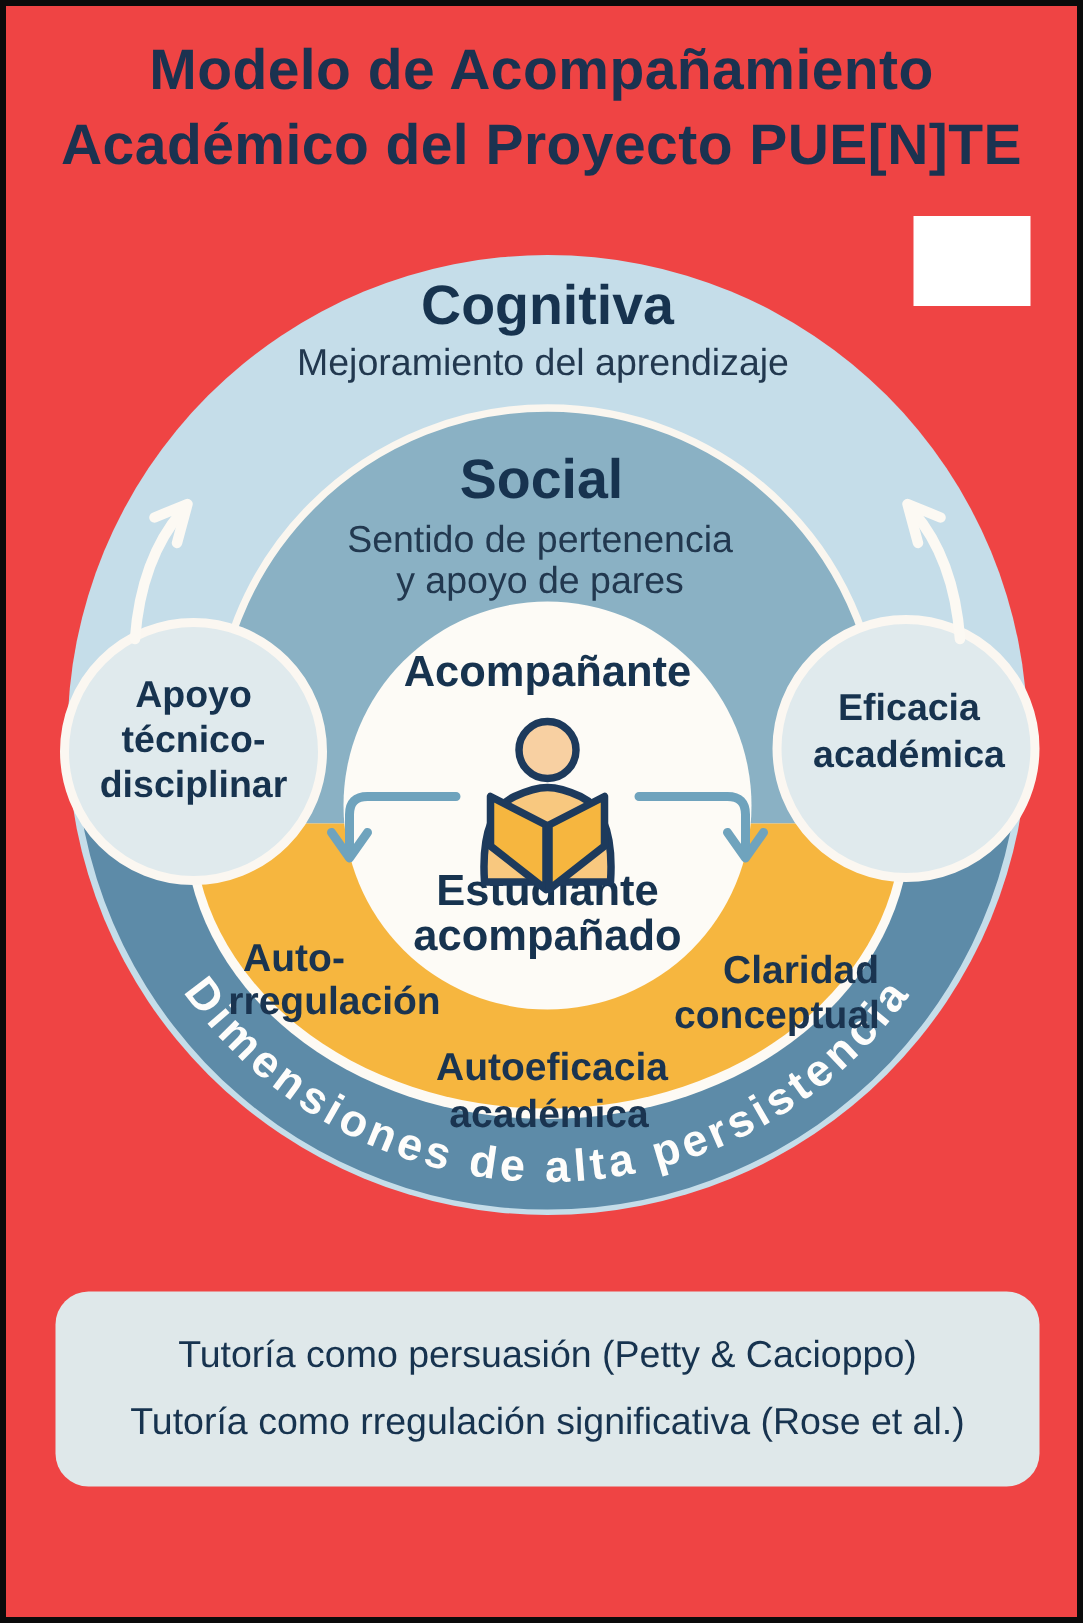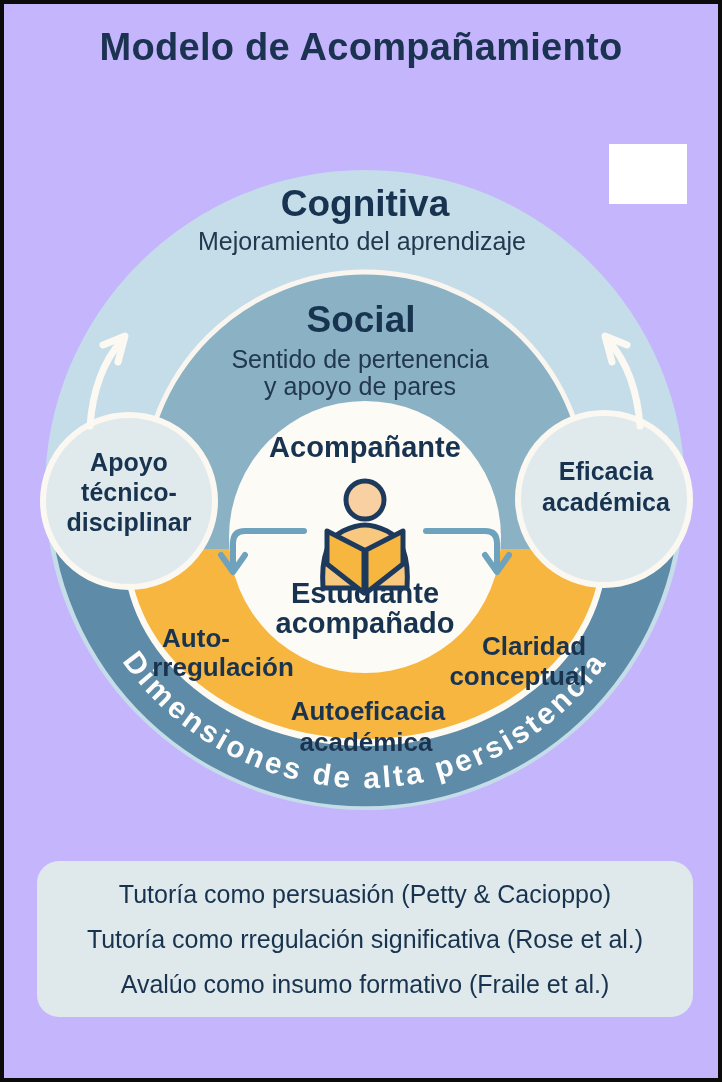--- a/index.html
+++ b/index.html
@@ -1,48 +1,49 @@
 <!DOCTYPE html>
 <html><head>
 <meta charset="utf-8">
 <style>
   html,body { margin:0; padding:0; background:#777; }
   .page {
     position:relative; width:722px; height:1082px;
-    background:#c4b5fd; border:4px solid #0b0b0b; box-sizing:border-box;
+    background:#ef4444; border:4px solid #0b0b0b; box-sizing:border-box;
     overflow:hidden; font-family:"Liberation Sans", sans-serif;
     margin:0 auto;
   }
   .title {
     position:absolute; top:18px; left:0; right:0;
     text-align:center; font-weight:bold; font-size:38px; line-height:1.32;
     color:#1b3250; letter-spacing:0.3px;
   }
   svg.diagram { position:absolute; left:0; top:0; display:block; }
   svg text { text-anchor:middle; font-family:"Liberation Sans", sans-serif; }
   .t-ring-big  { font-size:37px; font-weight:bold; fill:#17334f; }
   .t-ring-sub  { font-size:25px; fill:#22384f; }
   .t-center    { font-size:29px; font-weight:bold; fill:#17334f; }
   .t-side      { font-size:25px; font-weight:bold; fill:#17334f; }
   .t-dim       { font-size:26px; font-weight:bold; fill:#1a3450; }
   .band-text   { font-size:30px; font-weight:bold; fill:#fefdfb; letter-spacing:3px; }
   .footer-box {
-    position:absolute; left:33px; top:857px; width:656px; height:156px;
+    position:absolute; left:33px; top:857px; width:656px; height:130px;
     background:#dfe8ea; border-radius:22px;
     display:flex; flex-direction:column; justify-content:center;
     text-align:center; color:#17334f; font-size:25px; line-height:45px;
   }
 </style>
 </head>
 <body>
 
 <div class="page">
 
   <div class="title">
     <div>Modelo de Acompañamiento</div>
+    <div>Académico del Proyecto PUE[N]TE</div>
   </div>
 
   <svg class="diagram" width="722" height="1082" viewBox="0 0 722 1082">
 
     <rect x="605" y="140" width="78" height="60" fill="#ffffff"></rect>
 
     <circle cx="361" cy="486" r="320" fill="#c5dde9"></circle>
 
     <path d="M 46.4 471.5 A 315 315 0 1 0 675.6 471.5 L 612.7 474.8 A 252 252 0 1 1 109.3 474.8 Z" fill="#5d8ba8"></path>
 
@@ -111,16 +112,15 @@
     </g>
     <g stroke="#fcf9f3" stroke-width="7" fill="none" stroke-linecap="round" stroke-linejoin="round">
       <path d="M 636 422 Q 632 368 604 336"></path>
       <path d="M 623 341 L 601 332 L 608 358"></path>
     </g>
   </svg>
 
   <div class="footer-box">
     <div>Tutoría como persuasión (Petty &amp; Cacioppo)</div>
     <div>Tutoría como rregulación significativa (Rose et al.)</div>
-    <div>Avalúo como insumo formativo (Fraile et al.)</div>
   </div>
 
 </div>
 
 </body></html>

